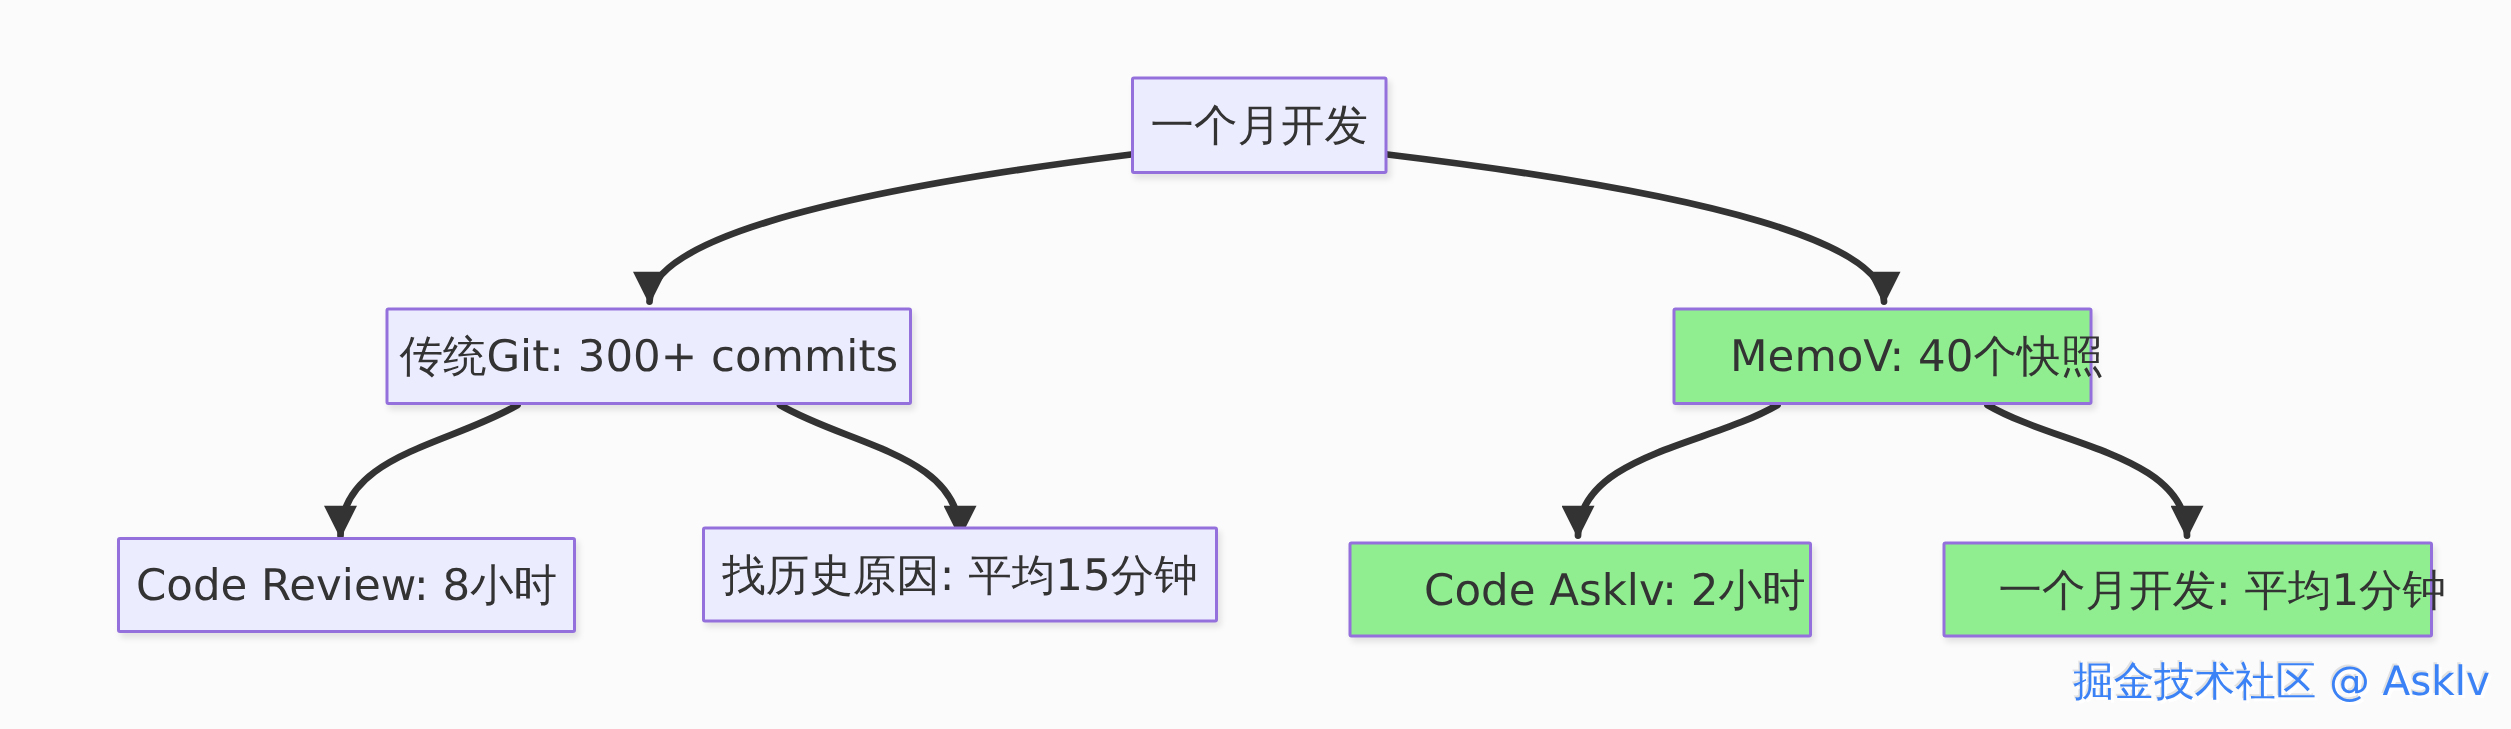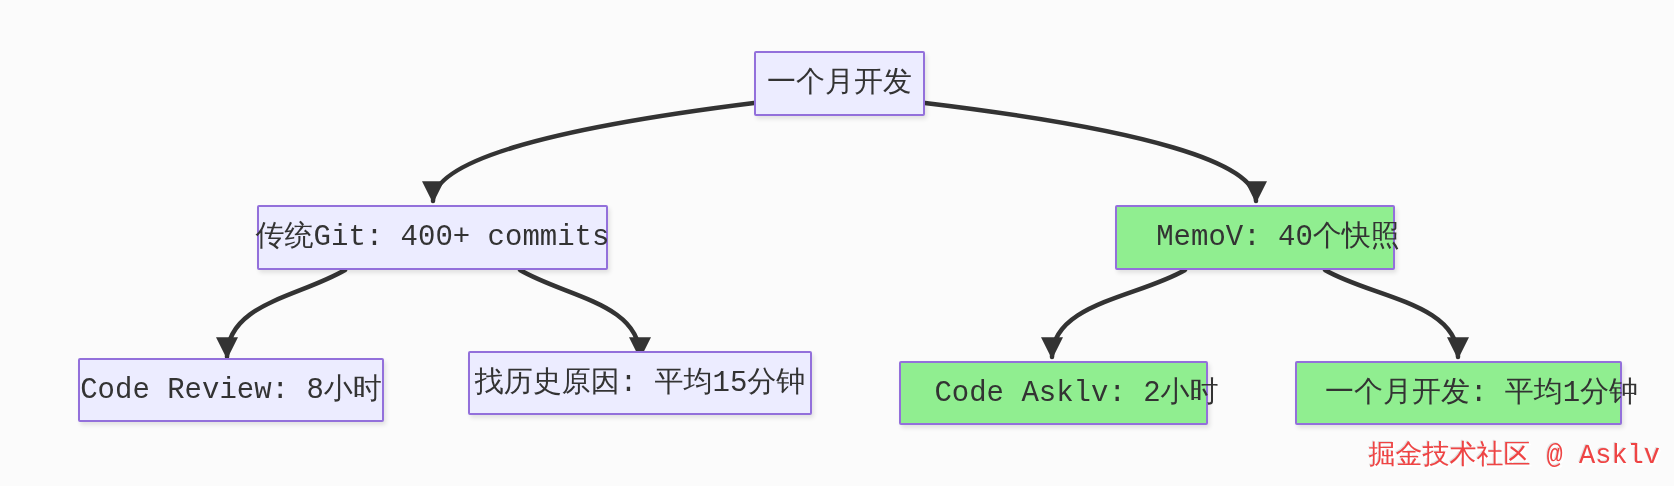--- a/index.html
+++ b/index.html
@@ -7,21 +7,20 @@
     padding: 0;
     background: #fbfbfb;
     font-family: "DejaVu Sans", "Liberation Sans", sans-serif;
   }
   .stage {
     position: relative;
     width: 1674px;
     height: 486px;
     background: #fbfbfb;
     overflow: hidden;
-    font-family: Liberation Mono, monospace;
   }
   #edge-layer {
     position: absolute;
     left: 0;
     top: 0;
     width: 1674px;
     height: 486px;
   }
   .node {
     position: absolute;
@@ -38,21 +37,21 @@
     box-shadow: 2px 3px 4px rgba(0,0,0,0.10);
   }
   .node.purple { background: #ECECFF; }
   .node.green  { background: #90EE90; padding-left: 46px; }
   .watermark {
     position: absolute;
     right: 14px;
     top: 436px;
     font-size: 27px;
     font-weight: 400;
-    color: #ef4444;
+    color: #3b82f6;
     text-shadow: 2px 2px 0 #ffffff, -1px -1px 0 rgba(0,0,0,0.10);
     white-space: nowrap;
   }
 </style>
 </head>
 <body>
 
 <div class="stage">
   <svg id="edge-layer" viewBox="0 0 1674 486" xmlns="http://www.w3.org/2000/svg">
       <defs>
@@ -62,21 +61,21 @@
       </defs>
       <path d="M754,103 Q433,143 433,201" fill="none" stroke="#333333" stroke-width="4.5" stroke-linecap="round" marker-end="url(#arrowhead)"></path>
       <path d="M925,103 Q1256,143 1256,201" fill="none" stroke="#333333" stroke-width="4.5" stroke-linecap="round" marker-end="url(#arrowhead)"></path>
       <path d="M345,270 C299,297 227,303 227,357" fill="none" stroke="#333333" stroke-width="4.5" stroke-linecap="round" marker-end="url(#arrowhead)"></path>
       <path d="M520,270 C566,297 640,303 640,357" fill="none" stroke="#333333" stroke-width="4.5" stroke-linecap="round" marker-end="url(#arrowhead)"></path>
       <path d="M1185,270 C1139,297 1052,303 1052,357" fill="none" stroke="#333333" stroke-width="4.5" stroke-linecap="round" marker-end="url(#arrowhead)"></path>
       <path d="M1325,270 C1371,297 1458,303 1458,357" fill="none" stroke="#333333" stroke-width="4.5" stroke-linecap="round" marker-end="url(#arrowhead)"></path>
     </svg>
   <div id="node-layer">
       <div class="node purple" style="left: 754px; top: 51px; width: 171px; height: 65px;">一个月开发</div>
-      <div class="node purple" style="left: 257px; top: 205px; width: 351px; height: 65px;">传统Git: 400+ commits</div>
+      <div class="node purple" style="left: 257px; top: 205px; width: 351px; height: 65px;">传统Git: 300+ commits</div>
       <div class="node green" style="left: 1115px; top: 205px; width: 280px; height: 65px;">MemoV: 40个快照</div>
       <div class="node purple" style="left: 78px; top: 358px; width: 306px; height: 64px; text-align: center;">Code Review: 8小时</div>
       <div class="node purple" style="left: 468px; top: 351px; width: 344px; height: 64px;">找历史原因: 平均15分钟</div>
       <div class="node green" style="left: 899px; top: 361px; width: 309px; height: 64px;">Code Asklv: 2小时</div>
       <div class="node green" style="left: 1295px; top: 361px; width: 327px; height: 64px;">一个月开发: 平均1分钟</div>
     </div>
   <div class="watermark">掘金技术社区 @ Asklv</div>
 </div>
 
 </body></html>

